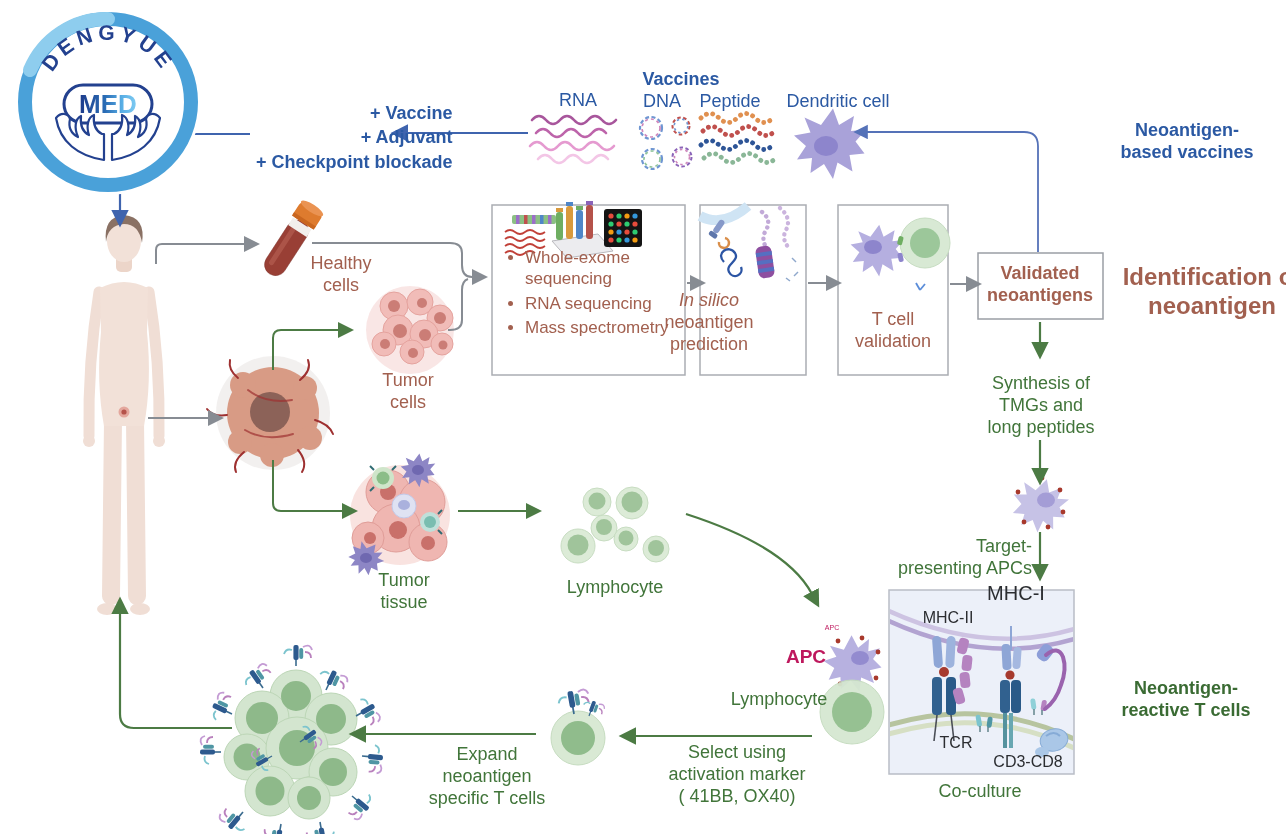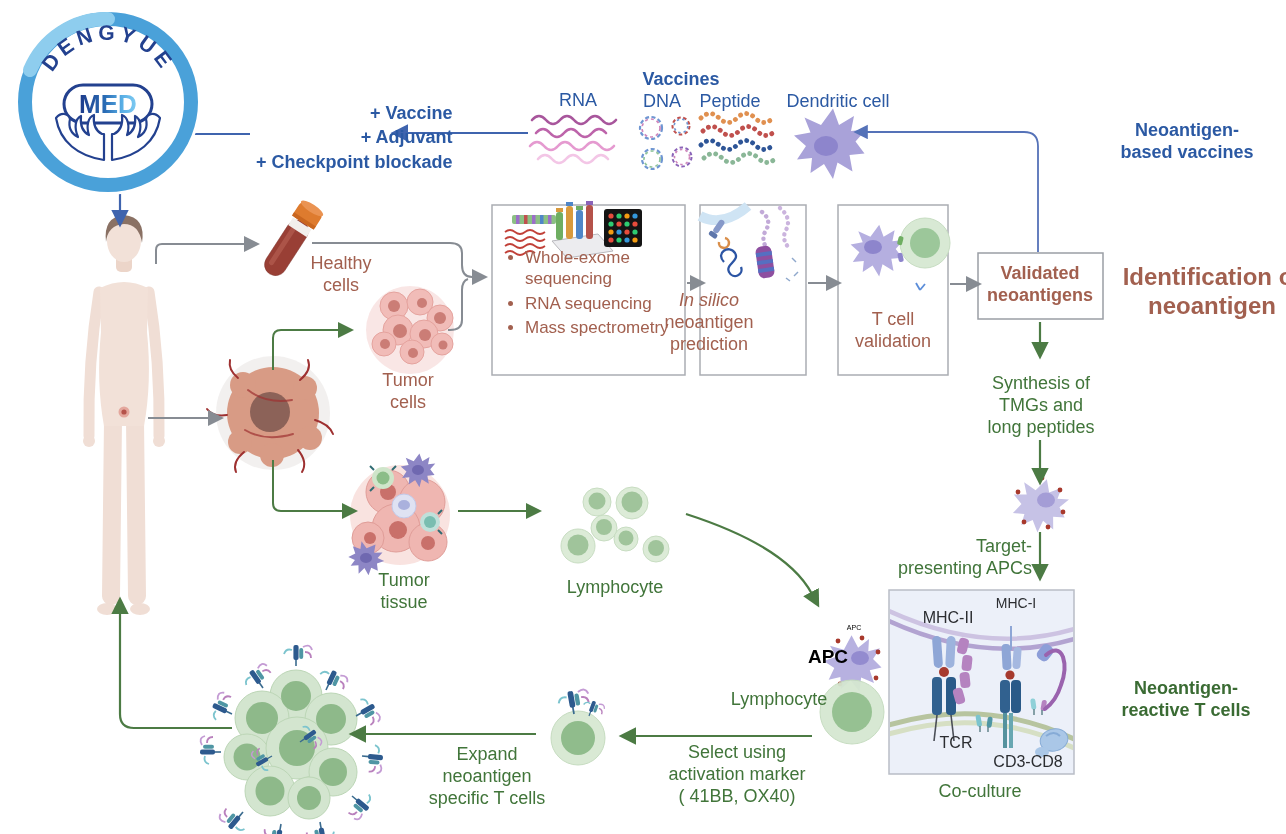--- a/index.html
+++ b/index.html
@@ -7,21 +7,21 @@
           font-family:"Liberation Sans",sans-serif;border-right:3px solid #e0e0e0;}
   svg{position:absolute;left:0;top:0;}
   .lbl{position:absolute;font-size:18px;line-height:1.22;white-space:pre;text-align:center;
        transform:translateX(-50%);}
   .left{transform:none;text-align:right;}
   .right{transform:translateX(-100%);text-align:right;}
   .bold{font-weight:bold;}
   .b{color:#2b59a3;}
   .br{color:#a2604f;}
   .g{color:#41753a;}
-  .pu{color:#000000;margin-left:22px;}
+  .pu{color:#be185d;}
   .dk{color:#2b2d31;}
   .seqlist{position:absolute;left:505px;top:247px;width:168px;margin:0;padding-left:20px;
            color:#a2604f;font-size:17px;line-height:1.26;}
   .seqlist li{margin-bottom:3px;}
   em{font-style:italic;}
 </style>
 </head>
 <body>
 
 <div id="canvas">
@@ -508,21 +508,21 @@
 validation</div>
 <div class="lbl br bold" style="left:1040px;top:263px">Validated
 neoantigens</div>
 <div class="lbl g" style="left:1041px;top:373px">Synthesis of
 TMGs and
 long peptides</div>
 <div class="lbl g right" style="left:1032px;top:536px">Target-
 presenting APCs</div>
 
 <div class="lbl dk" style="left:948px;top:608px;font-size:16px">MHC-II</div>
-<div class="lbl dk" style="left:1016px;top:595px;font-size:14px">MHC-I</div>
+<div class="lbl dk" style="left:1016px;top:581px;font-size:20px">MHC-I</div>
 <div class="lbl dk" style="left:956px;top:733px;font-size:16px">TCR</div>
 <div class="lbl dk" style="left:1028px;top:752px;font-size:16px">CD3-CD8</div>
 <div class="lbl g" style="left:980px;top:781px">Co-culture</div>
 <div class="lbl pu" style="left:806px;top:645px;font-size:19px;font-weight:600">APC</div>
 <div class="lbl pu" style="left:832px;top:624px;font-size:7px">APC</div>
 <div class="lbl g" style="left:779px;top:689px">Lymphocyte</div>
 
 <div class="lbl g" style="left:737px;top:742px">Select using
 activation marker
 ( 41BB, OX40)</div>

